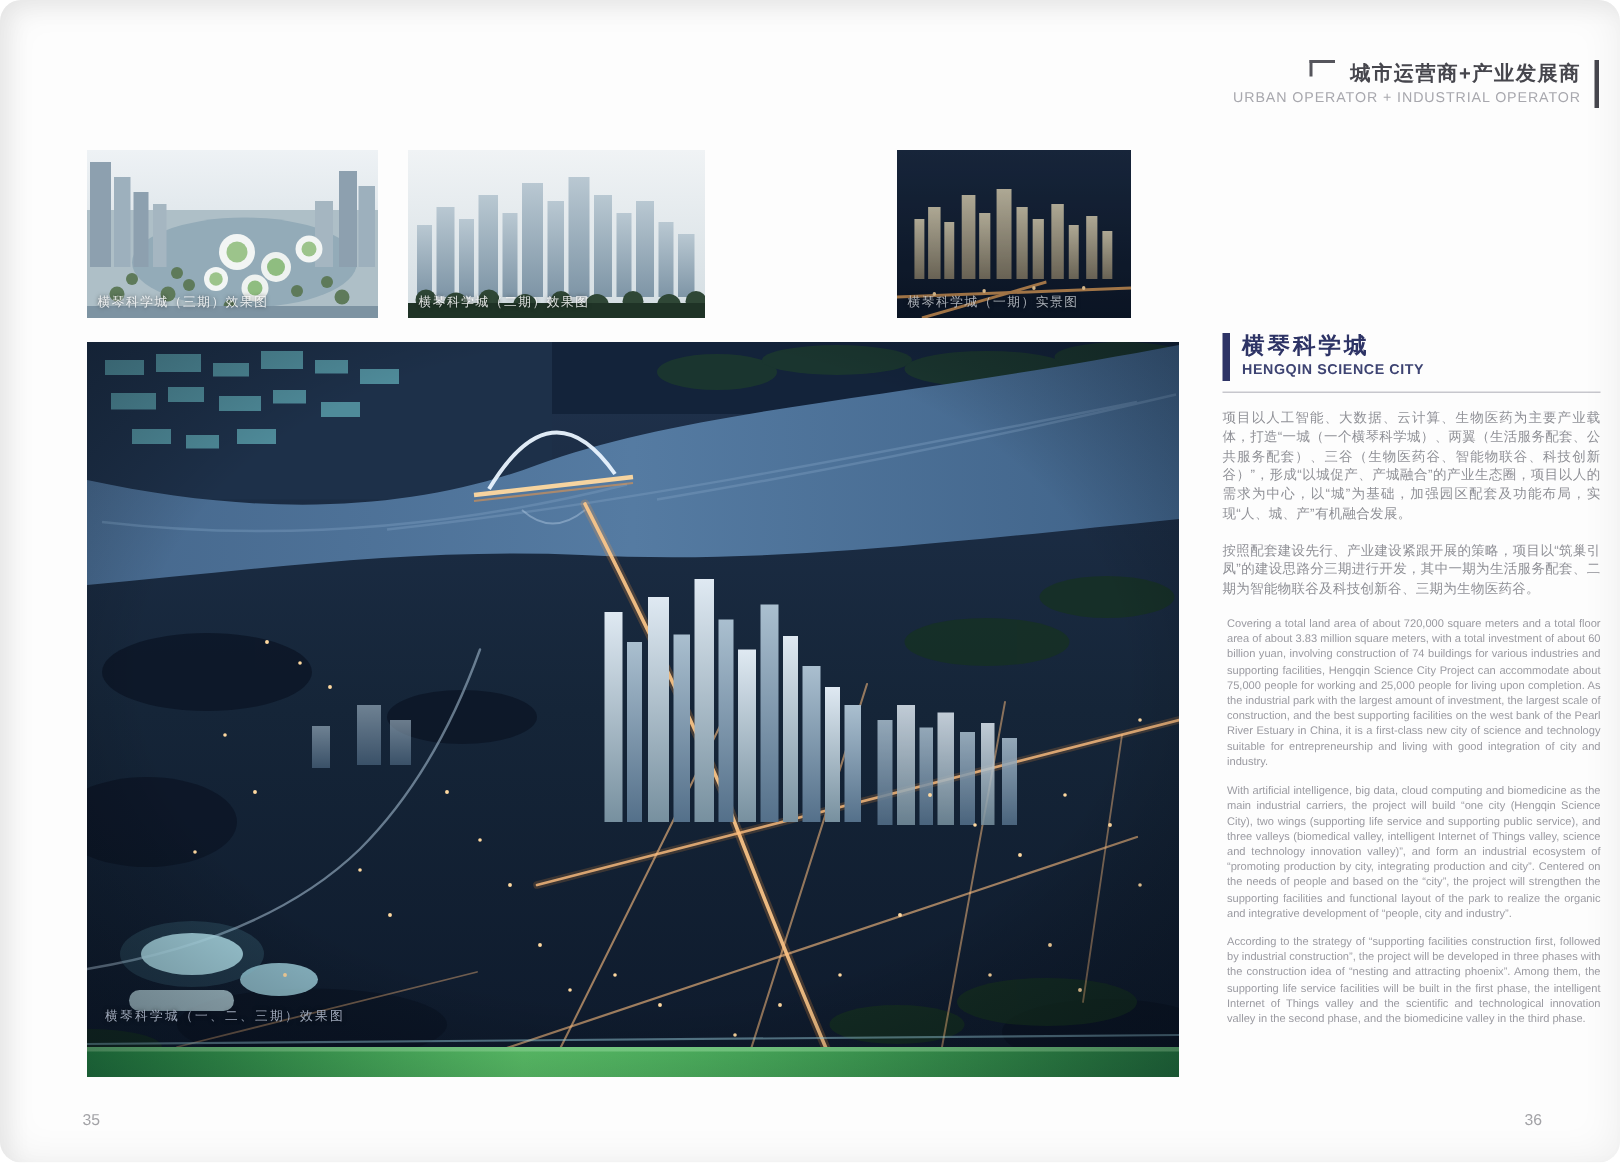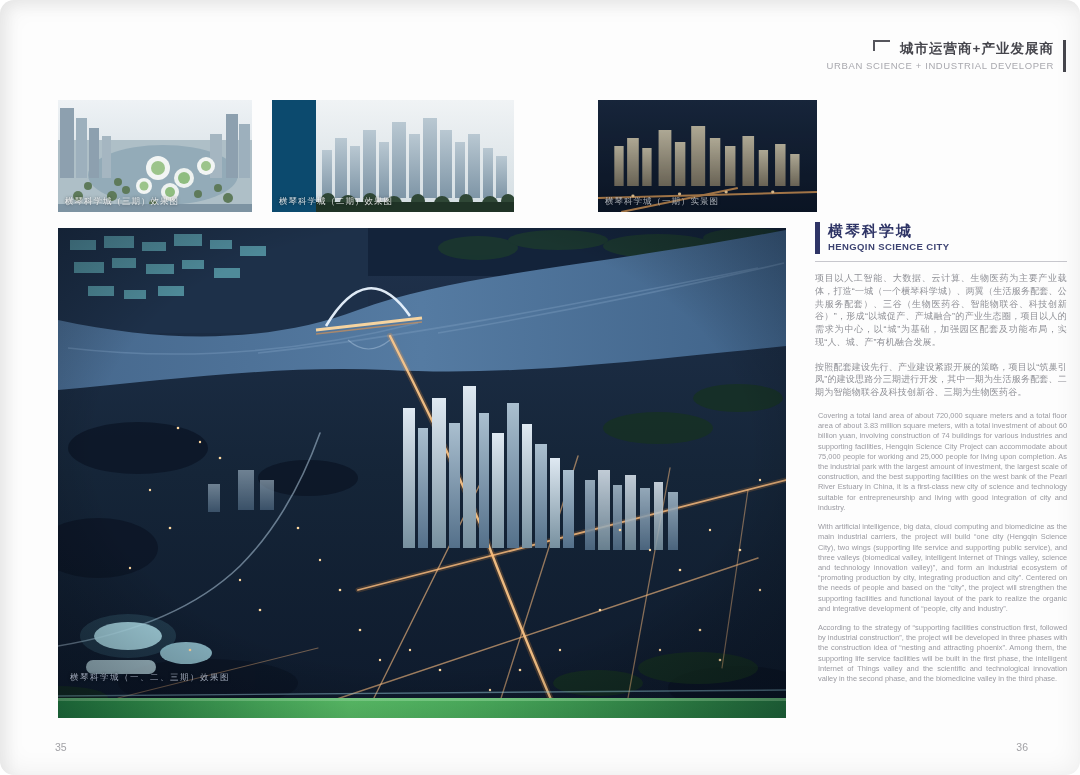--- a/index.html
+++ b/index.html
@@ -22,22 +22,22 @@
   .hdr-corner{
     display:inline-block;width:15px;height:9px;margin-right:10px;vertical-align:2px;
     border-top:2px solid #55555c;border-left:2px solid #55555c;
   }
   .hdr-en{font-size:9.5px;color:#a8a8ae;letter-spacing:0.6px;margin-top:2px;}
 
   
   .thumb{position:absolute;top:100px;height:112px;overflow:hidden;background:#0c4a6e;}
   .thumb svg{display:block;width:100%;height:100%;}
   #thumb1{left:58px;width:194px;}
-  #thumb2{left:272px;width:198px;padding-left:44px;}
-  #thumb3{left:598px;width:219px;}
+  #thumb2{left:272px;width:198px;}
+  #thumb3{left:598px;width:156px;}
   .thumb-cap{
     position:absolute;left:7px;bottom:4px;font-size:8.5px;letter-spacing:1px;
     color:rgba(255,255,255,0.85);text-shadow:0 0 3px rgba(0,0,0,0.6);white-space:nowrap;
   }
   #thumb3 .thumb-cap{color:rgba(220,225,232,0.75);}
 
   
   .main-img{position:absolute;left:58px;top:228px;width:728px;height:490px;overflow:hidden;background:#0c4a6e;}
   .main-img svg{display:block;width:100%;height:100%;}
   .main-cap{
@@ -68,21 +68,21 @@
 </style>
 </head>
 <body>
 
 <div class="page">
 
   <div class="hdr">
     <div class="hdr-zh">
       <span class="hdr-corner"></span><span>城市运营商+产业发展商</span>
     </div>
-    <div class="hdr-en">URBAN SCIENCE + INDUSTRIAL DEVELOPER</div>
+    <div class="hdr-en">URBAN OPERATOR + INDUSTRIAL OPERATOR</div>
   </div>
 
   <div class="thumb" id="thumb1">
     <svg viewBox="0 0 194 112" preserveAspectRatio="none">
       <defs>
         <linearGradient id="t1sky" x1="0" y1="0" x2="0" y2="1">
           <stop offset="0" stop-color="#eef2f5"></stop>
             <stop offset="1" stop-color="#cdd8de"></stop>
         </linearGradient>
       </defs>

